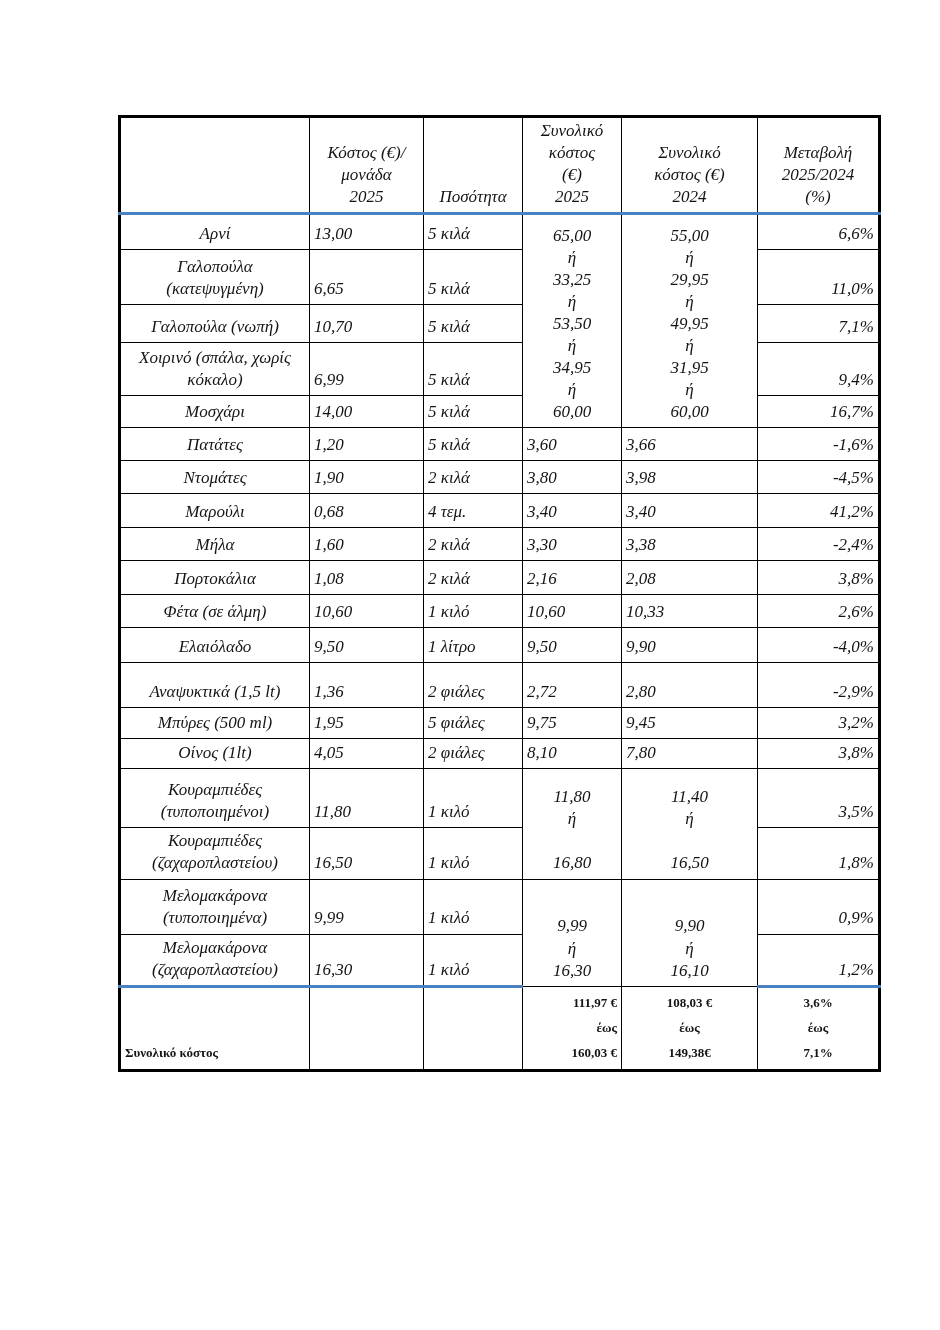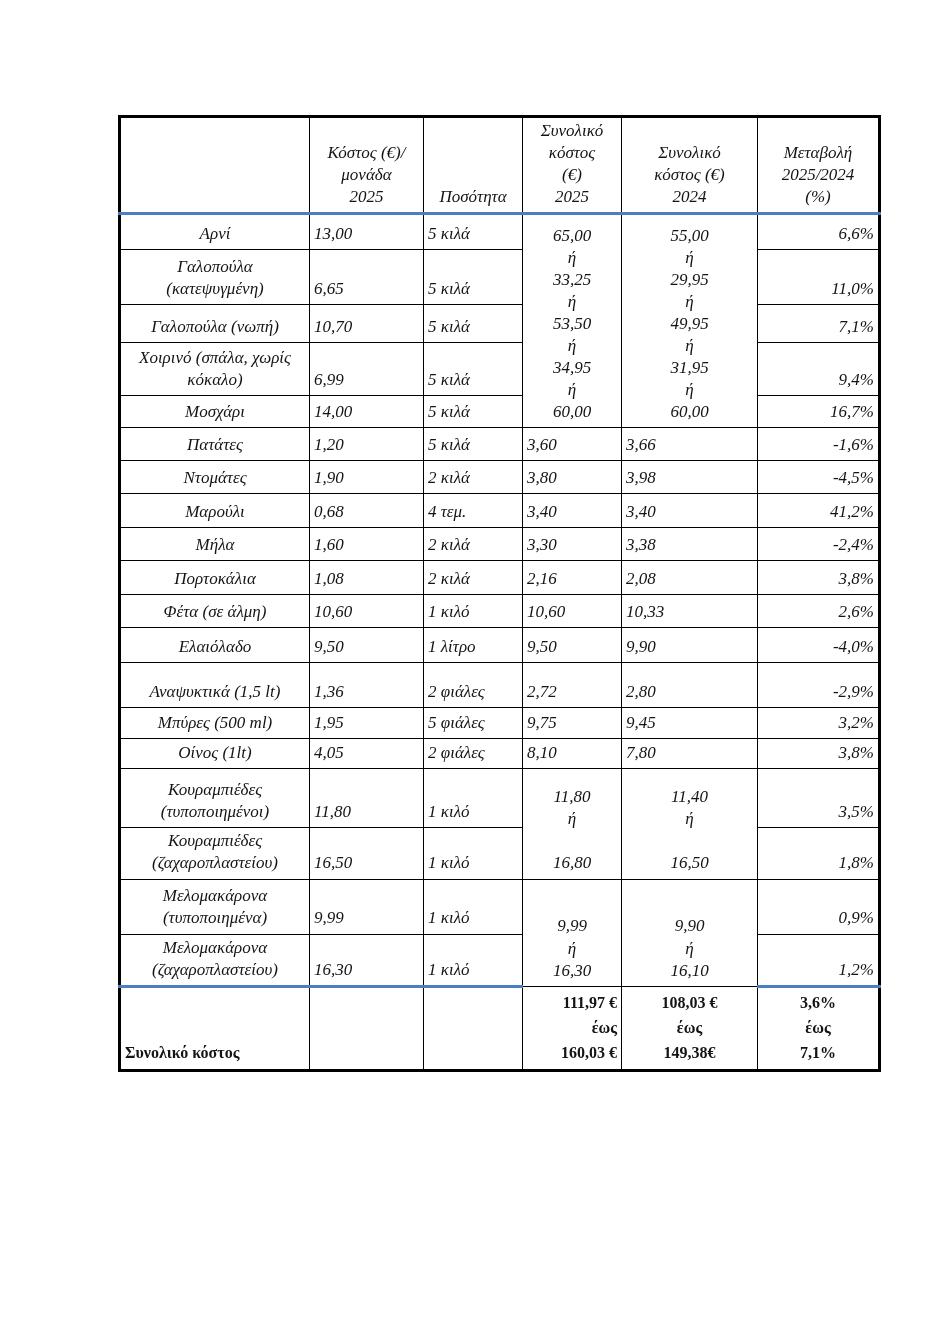--- a/index.html
+++ b/index.html
@@ -72,21 +72,21 @@
   .merged-kour  { line-height: 26px; }
   .merged-melo  { line-height: 24px; vertical-align: middle; }
 
   
   tr.row-last-data td { border-bottom: 3px solid #4a80c2; }
 
   
   tr.row-total td {
     font-style: normal;
     font-weight: bold;
-    font-size: 16px;
+    font-size: 13px;
     line-height: 25px;
   }
   .t-label { text-align: left; padding-left: 5px; }
   .t-25 { text-align: right; padding-right: 6px; }
   .t-24 { text-align: center; }
   .t-pct { text-align: center; }
 </style>
 </head>
 <body>
 

